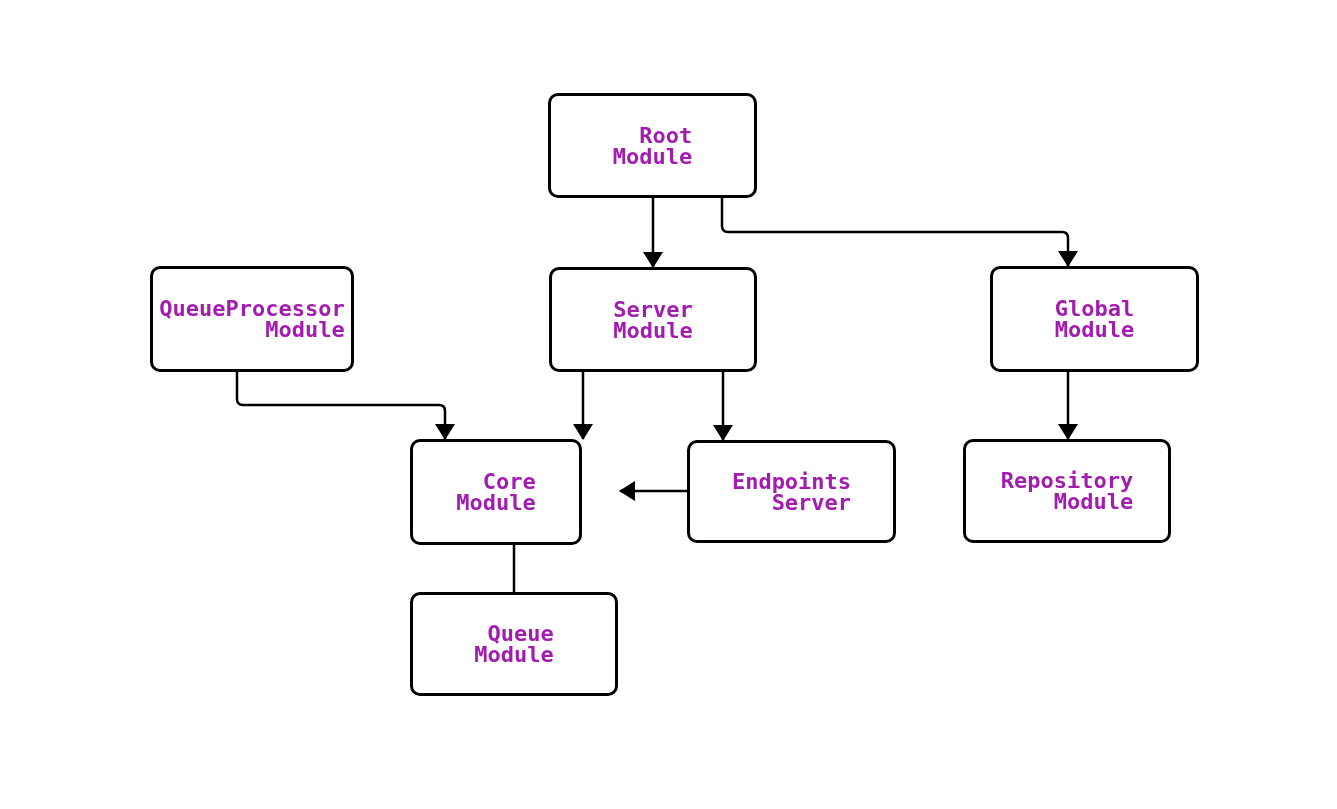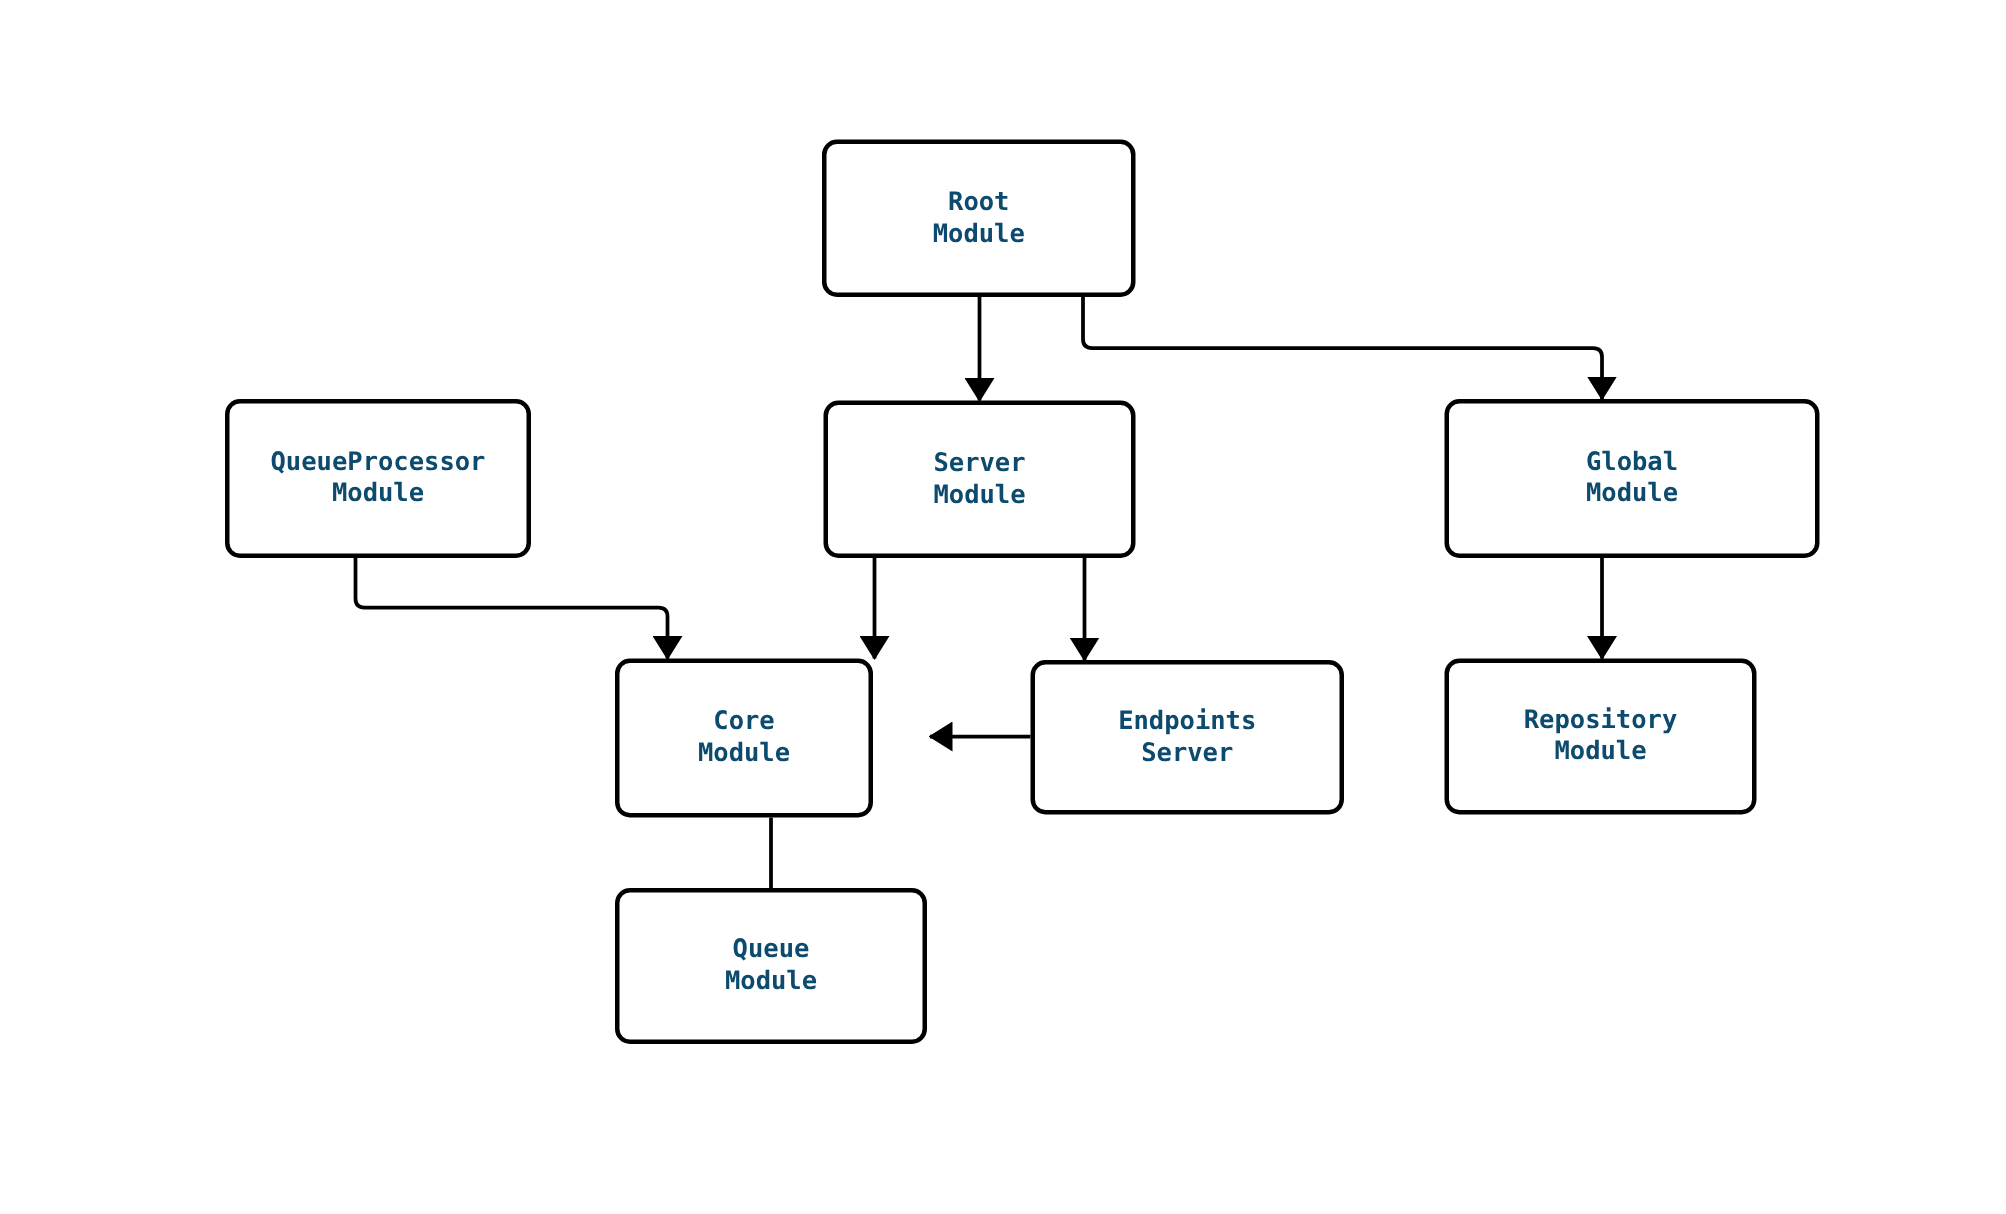--- a/index.html
+++ b/index.html
@@ -24,26 +24,26 @@
   }
   .node {
     position: absolute;
     box-sizing: border-box;
     background: #ffffff;
     border: 3px solid #000000;
     border-radius: 10px;
     display: flex;
     align-items: center;
     justify-content: center;
-    text-align: center;
+    text-align: right;
     white-space: pre-line;
-    font-size: 17px;
+    font-size: 22px;
     font-weight: bold;
     line-height: 21px;
-    color: #0c4a6e;
+    color: #a21caf;
   }
 </style>
 </head>
 <body>
 
 <div class="canvas">
 
   <svg class="edge-layer" width="1337" height="809" viewBox="0 0 1337 809">
     <defs>
       <marker id="arrowhead" markerUnits="userSpaceOnUse" markerWidth="16" markerHeight="20" refX="15" refY="10" orient="auto">
@@ -63,21 +63,21 @@
 
   <div class="node" style="left:548px; top:93px;  width:209px; height:105px">Root
 Module</div>
 
   <div class="node" style="left:150px; top:266px; width:204px; height:106px">QueueProcessor
 Module</div>
 
   <div class="node" style="left:549px; top:267px; width:208px; height:105px">Server
 Module</div>
 
-  <div class="node" style="left:963px; top:266px; width:250px; height:106px">Global
+  <div class="node" style="left:990px; top:266px; width:209px; height:106px">Global
 Module</div>
 
   <div class="node" style="left:410px; top:439px; width:172px; height:106px">Core
 Module</div>
 
   <div class="node" style="left:687px; top:440px; width:209px; height:103px">Endpoints
 Server</div>
 
   <div class="node" style="left:963px; top:439px; width:208px; height:104px">Repository
 Module</div>

